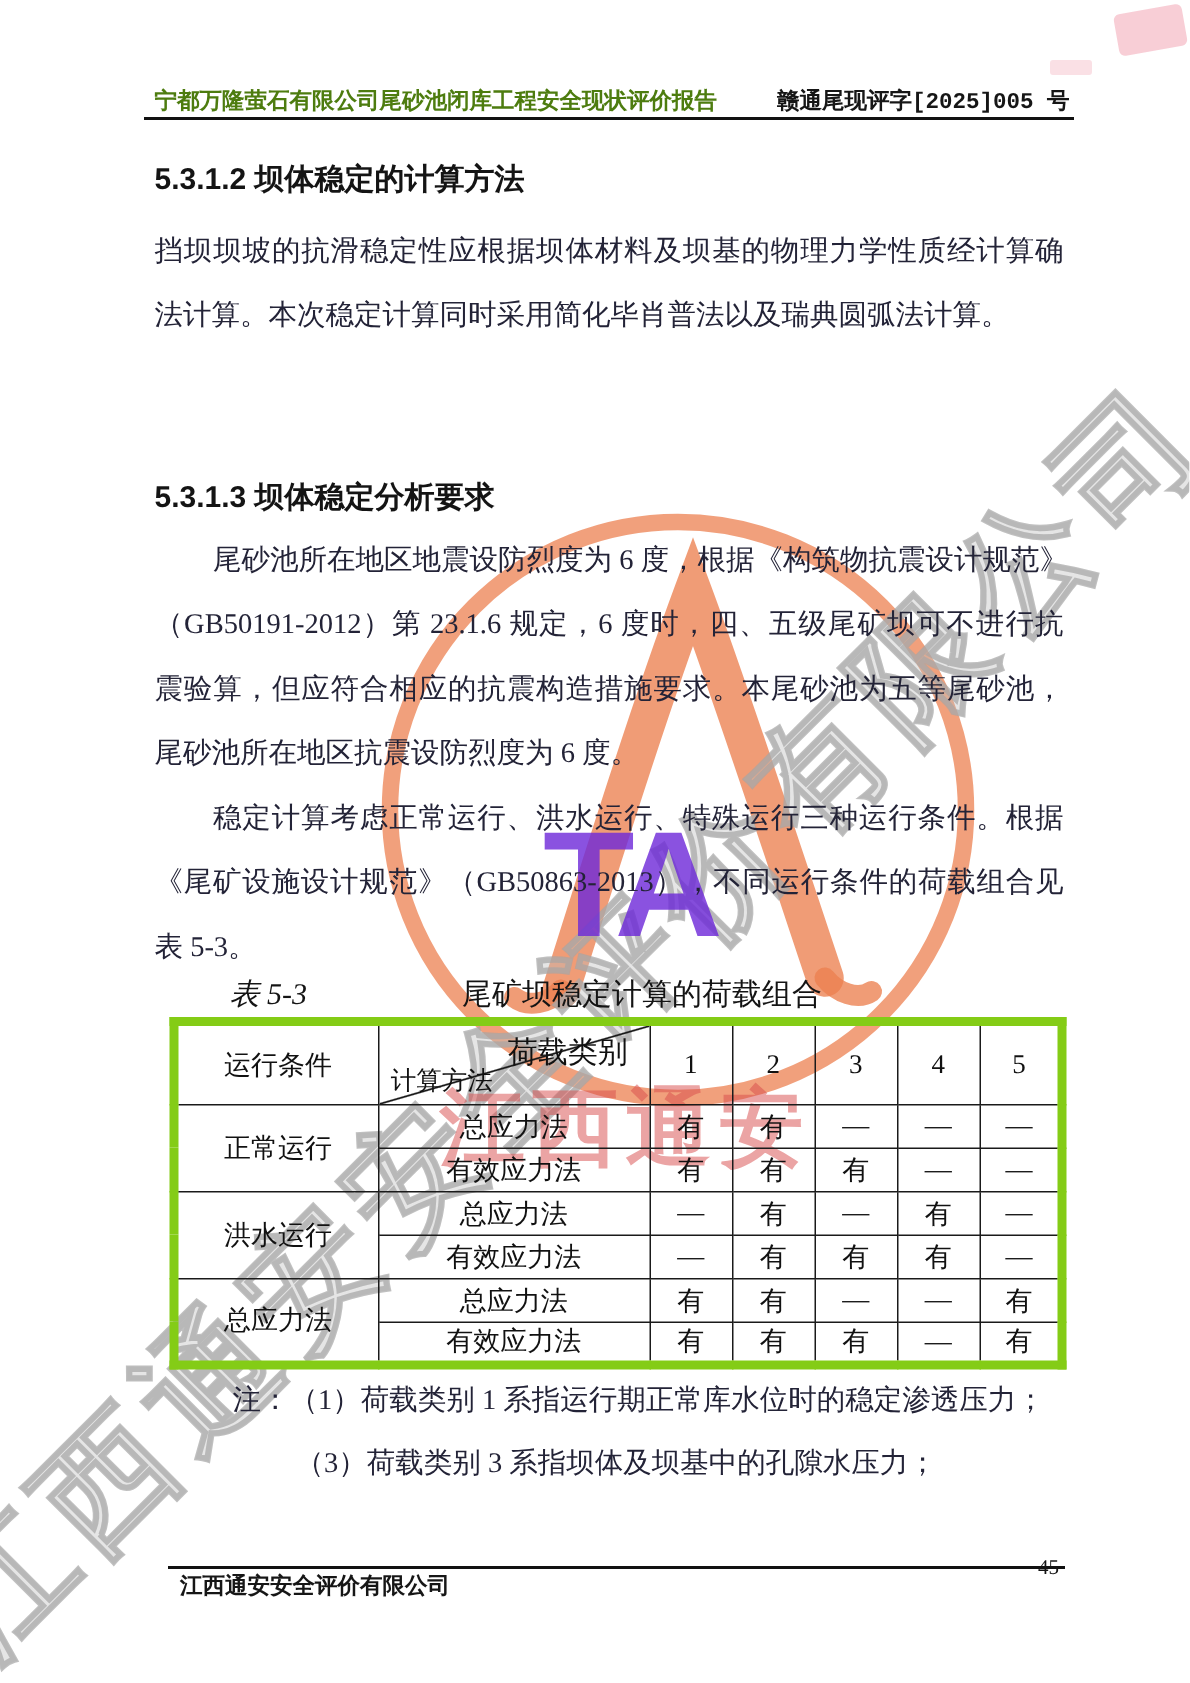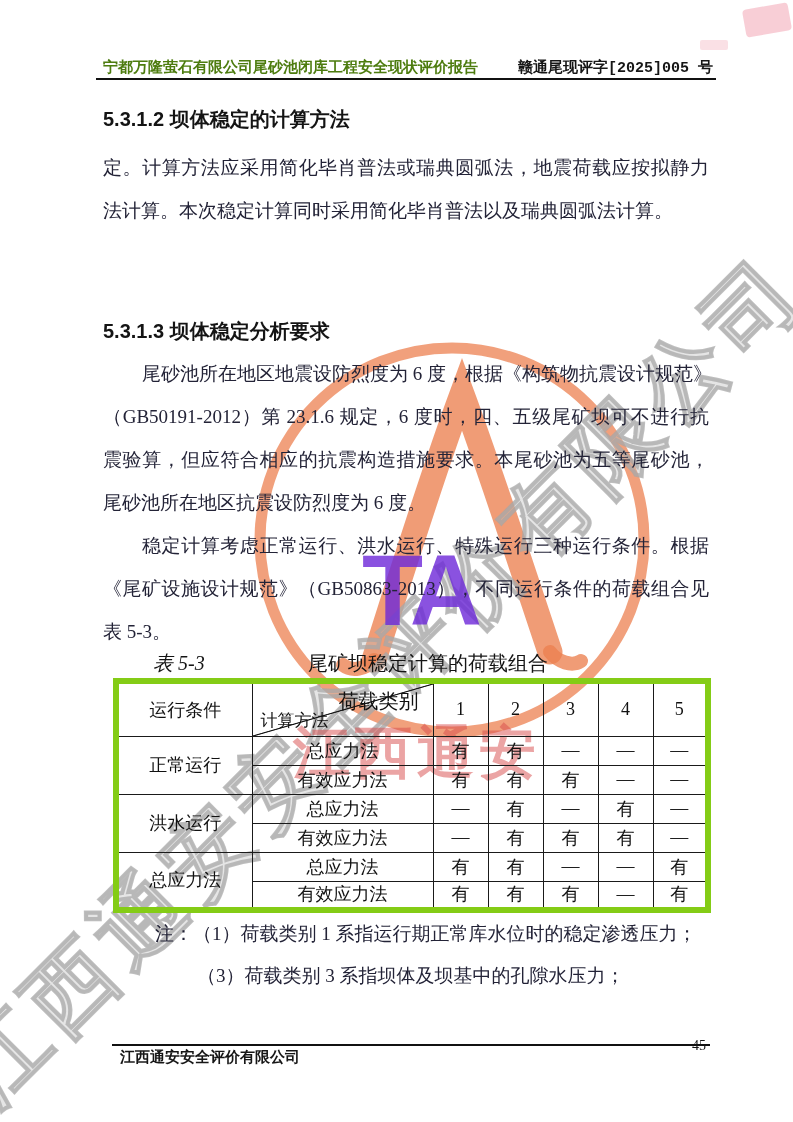--- a/index.html
+++ b/index.html
@@ -88,21 +88,21 @@
   </div>
 
   <div class="content">
 
     <div class="abs hdr-left">宁都万隆萤石有限公司尾砂池闭库工程安全现状评价报告</div>
     <div class="abs hdr-right">赣通尾现评字[2025]005 号</div>
     <div class="abs hdr-rule"></div>
 
     <div class="abs h2 h2-1">5.3.1.2 坝体稳定的计算方法</div>
     <div class="abs para para1">
-        <div class="ln">定。计算方法应采用简化毕肖普法或瑞典圆弧法，地震荷载应按拟静力</div>
+        <div class="ln">挡坝坝坡的抗滑稳定性应根据坝体材料及坝基的物理力学性质经计算确</div>
         <div class="ln last">法计算。本次稳定计算同时采用简化毕肖普法以及瑞典圆弧法计算。</div>
       </div>
 
     <div class="abs h2 h2-2">5.3.1.3 坝体稳定分析要求</div>
     <div class="abs para para2">
         <div class="ln first">尾砂池所在地区地震设防烈度为 6 度，根据《构筑物抗震设计规范》</div>
         <div class="ln">（GB50191-2012）第 23.1.6 规定，6 度时，四、五级尾矿坝可不进行抗</div>
         <div class="ln">震验算，但应符合相应的抗震构造措施要求。本尾砂池为五等尾砂池，</div>
         <div class="ln last">尾砂池所在地区抗震设防烈度为 6 度。</div>
       </div>

